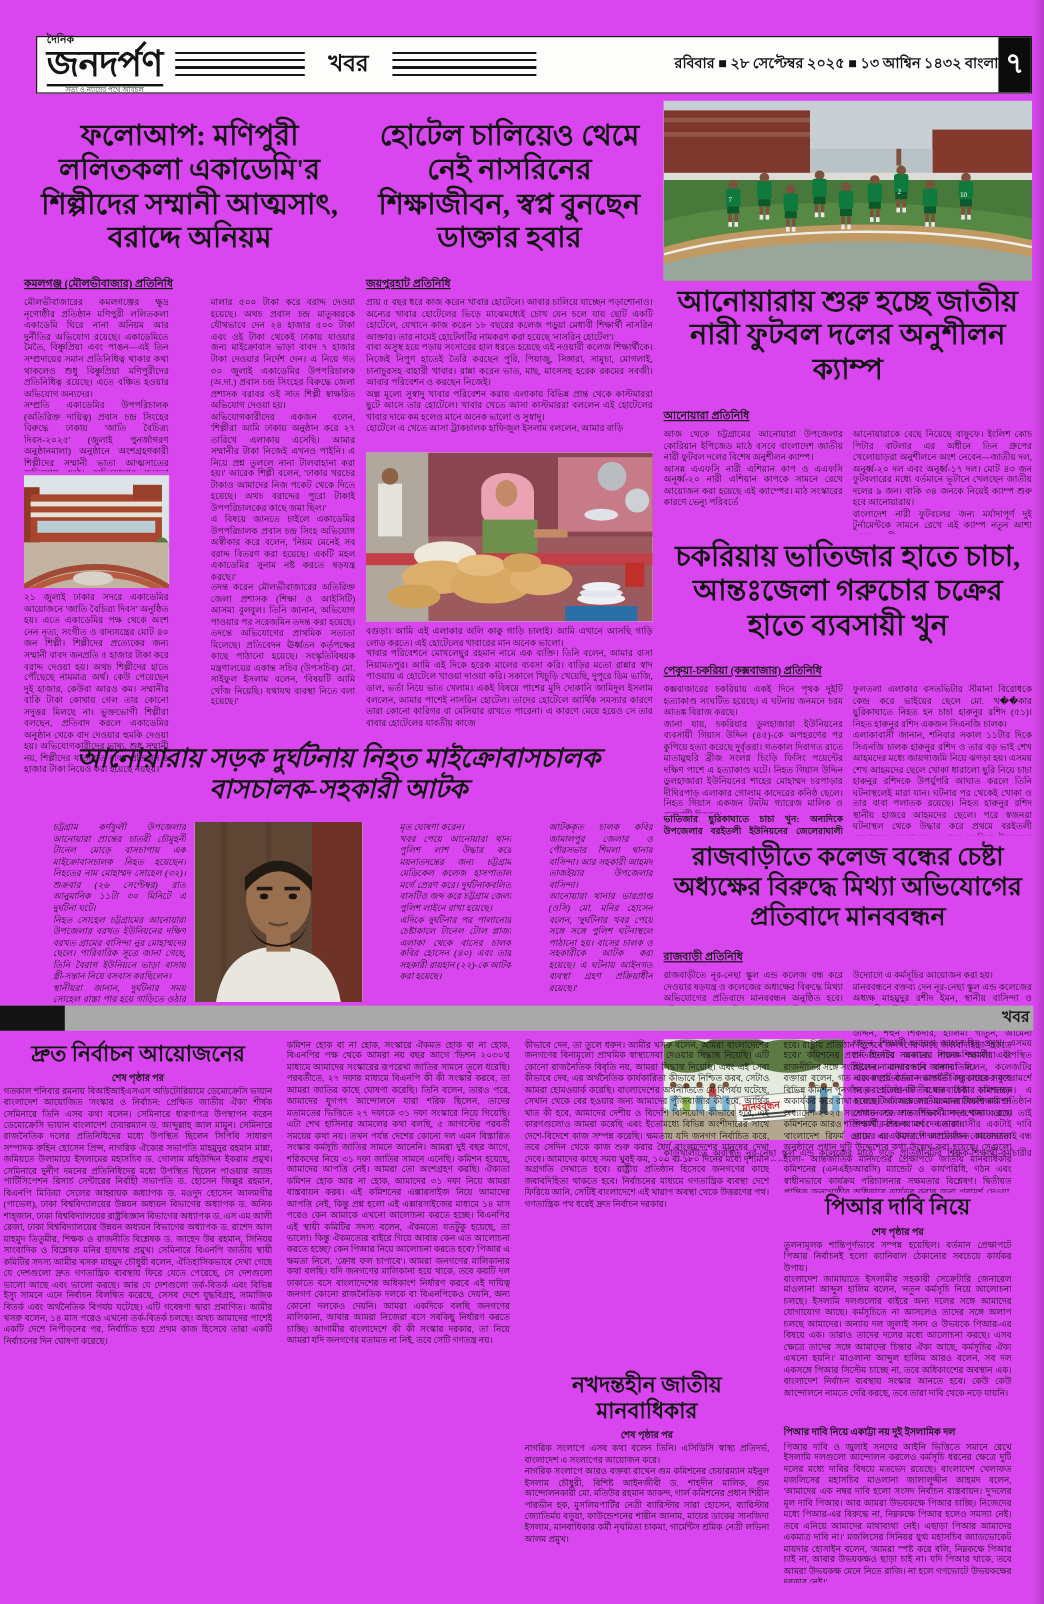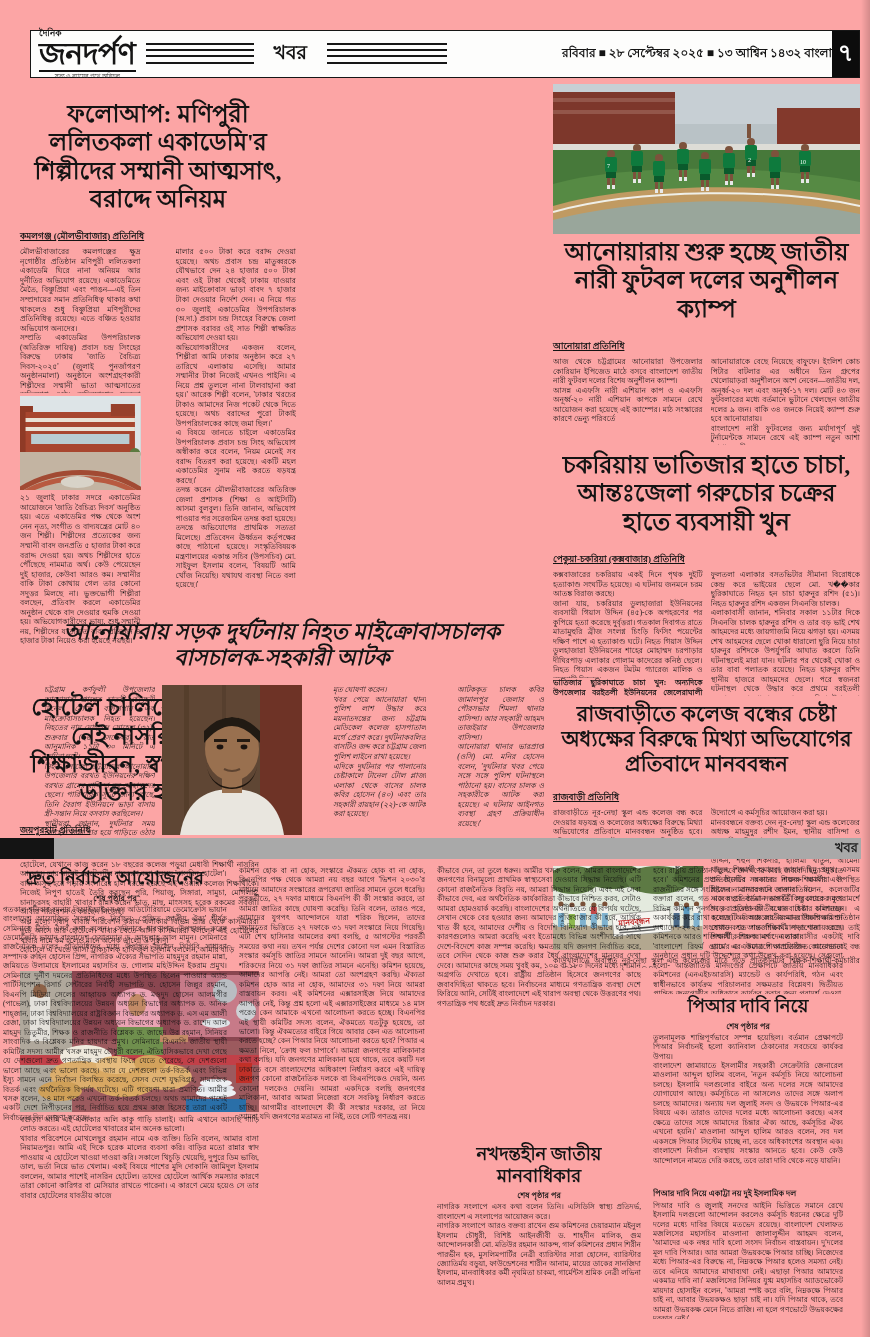--- a/index.html
+++ b/index.html
@@ -1,16 +1,16 @@
 <!DOCTYPE html>
 <html><head>
 <meta charset="utf-8">
 <style>
   html,body{margin:0;padding:0;background:#e8e8e6;}
-  .page{position:relative;width:870px;height:1337px;background:#fca5a5;overflow:hidden;
+  .page{position:relative;width:870px;height:1337px;background:#d946ef;overflow:hidden;
         font-family:"Liberation Serif","DejaVu Serif",serif;color:#141414;margin:0 auto;}
   .scan-edge{position:absolute;right:0;top:0;width:9px;height:100%;
         background:linear-gradient(to right,rgba(0,0,0,0),rgba(0,0,0,.16));}
   
   .masthead{position:absolute;left:30px;top:30px;width:828px;height:46px;border:1.6px solid #161616;
         display:flex;align-items:center;background:#fdfdfc;}
   .logo-block{padding:2px 6px 2px 8px;line-height:1;}
   .logo-small{font-size:9px;font-weight:700;}
   .logo-main{font-size:30px;font-weight:800;letter-spacing:-.5px;border-bottom:2px solid #111;line-height:1.05;}
   .logo-tag{font-size:6px;color:#333;text-align:center;margin-top:1px;}
@@ -26,21 +26,21 @@
   .byline{font-size:9px;font-weight:700;text-decoration:underline;margin:4px 0 3px 0;}
   .body{font-size:7.5px;line-height:1.27;text-align:justify;white-space:pre-line;overflow:hidden;}
   .cols2{display:flex;gap:8px;}
   .cols2>div{flex:1;min-width:0;}
   .bold-lead{font-weight:700;}
   .photo{overflow:hidden;background:#ccc;}
   .photo svg{display:block;width:100%;height:100%;}
   
   .top{position:absolute;left:20px;top:84px;width:840px;height:752px;display:flex;gap:9px;}
   .left-wrap{width:524px;display:flex;flex-direction:column;}
-  .row1{display:flex;gap:9px;height:513px;flex-direction:column;}
+  .row1{display:flex;gap:9px;height:513px;}
   .art1{width:276px;}
   .art1 .headline{font-size:24px;}
   .art1-cols{height:421px;gap:35px;}
   .a1t1{height:146px;}
   .art1-photo{height:94px;margin:3px 0;}
   .a1t2{height:172px;}
   .a1b{height:421px;}
   .art2{width:239px;}
   .art2 .headline{font-size:24px;}
   .a2lead{height:127px;margin-top:2px;}

